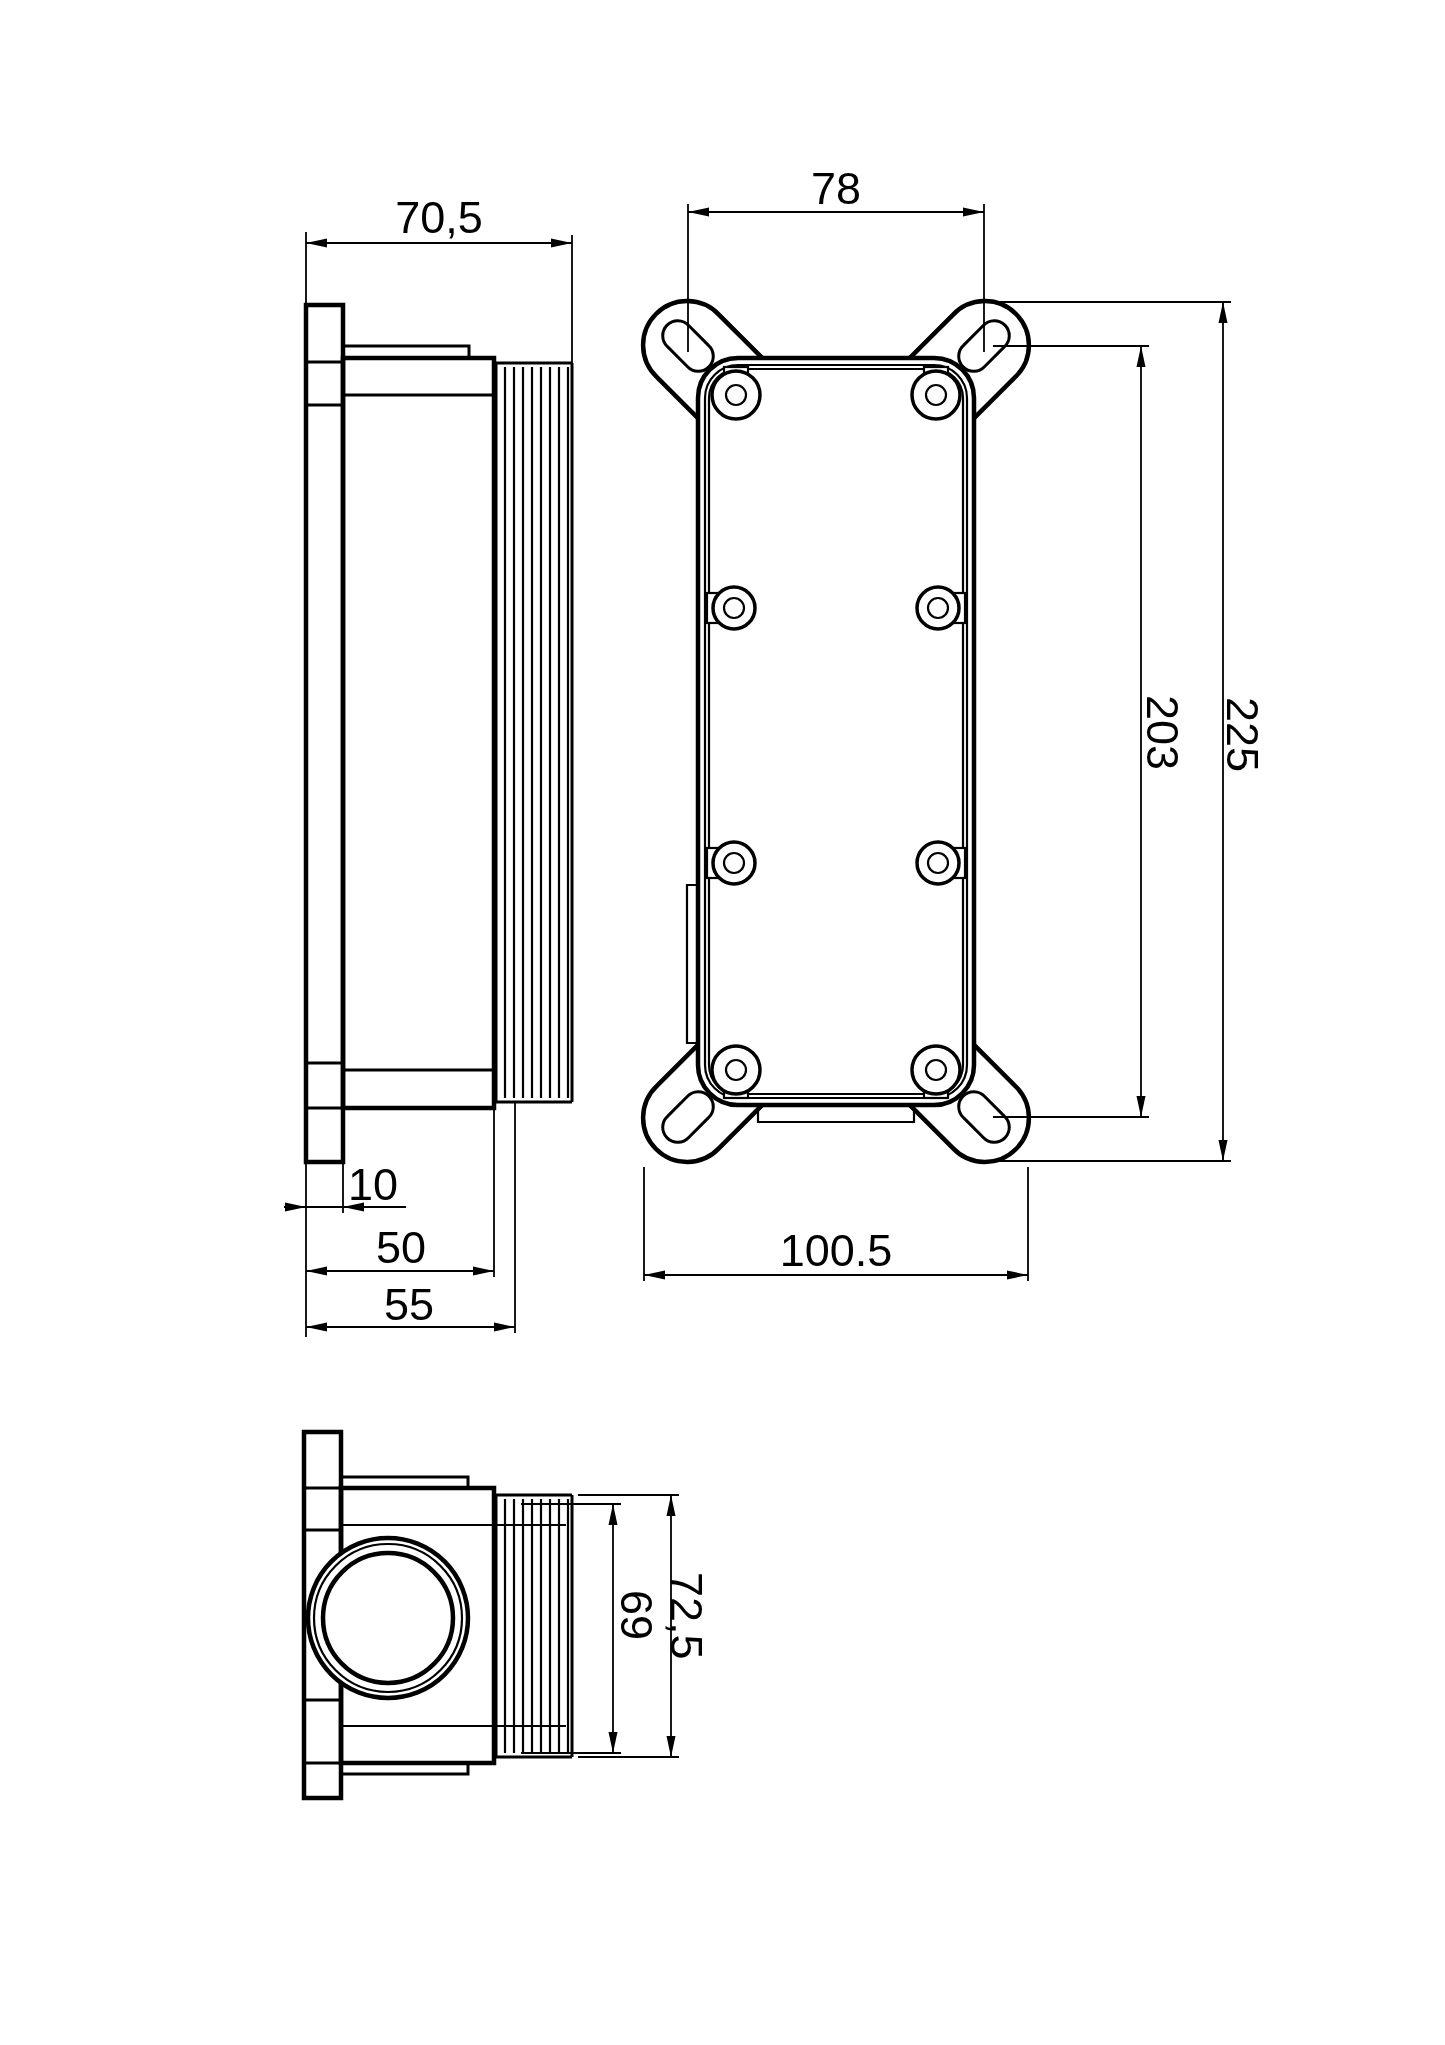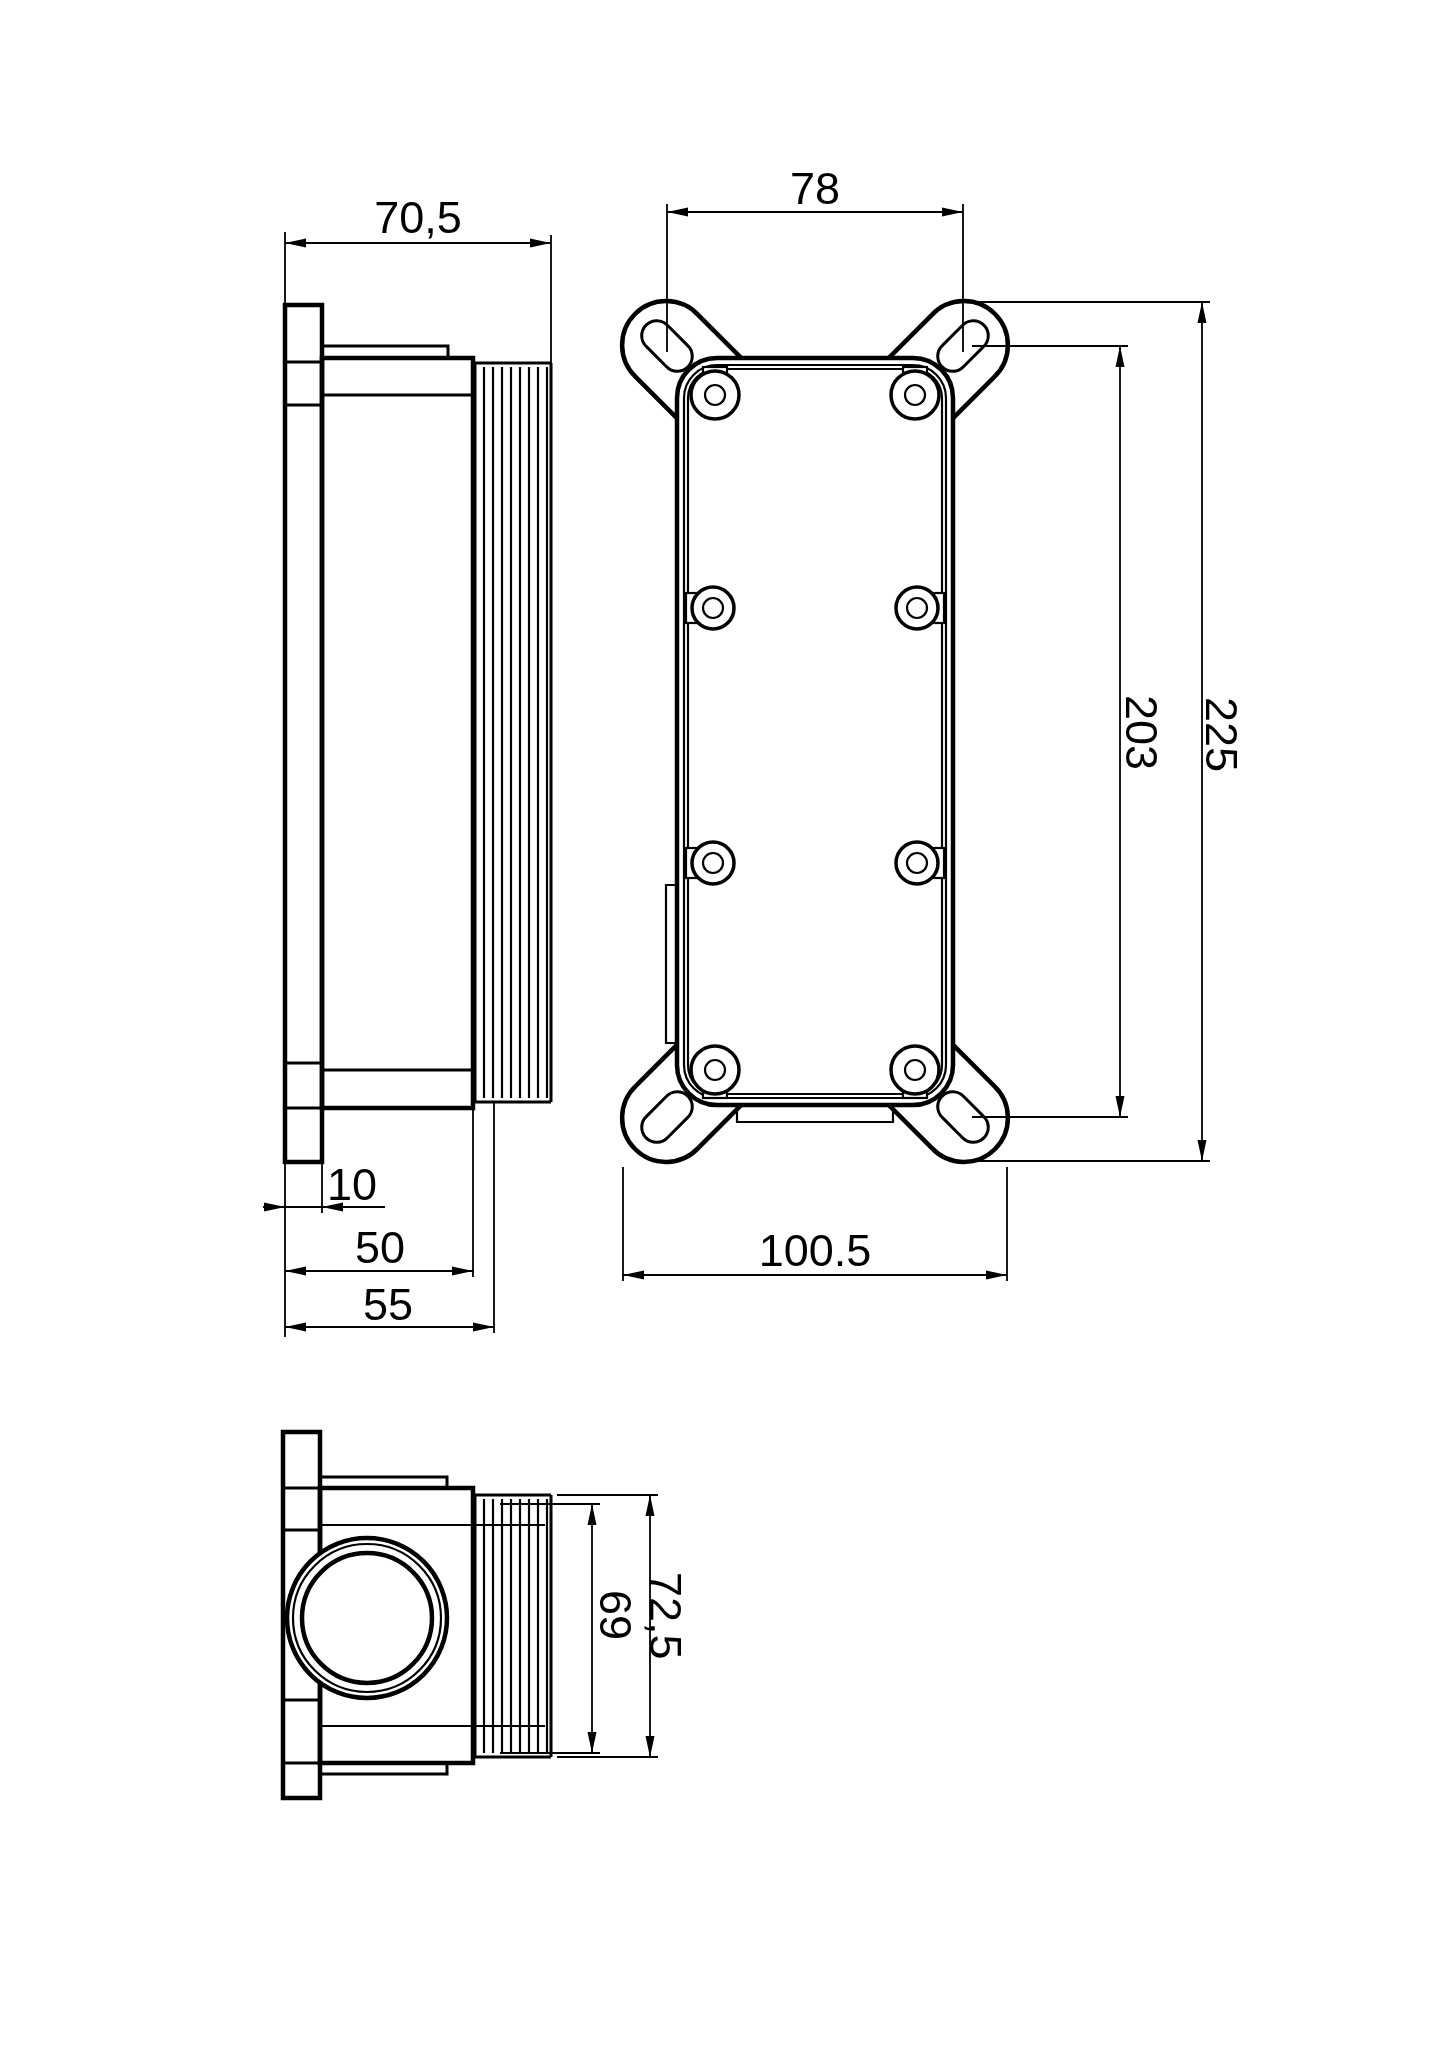--- a/index.html
+++ b/index.html
@@ -1,17 +1,17 @@
 <!DOCTYPE html>
 <html style="--line: #000000; --bg: #ffffff;"><head>
 <meta charset="utf-8">
 <style>
   :root { --line:#000000; --bg:#ffffff; }
   html,body { margin:0; padding:0; background:var(--bg); }
-  .page { width:1179px; height:2045px; background:var(--bg); position:relative; }
+  .page { width:1179px; height:2045px; background:var(--bg); position:relative;margin-left:21px; }
   svg { display:block; }
   .ln  { stroke:var(--line); fill:none; stroke-linecap:butt; }
   .wf  { stroke:var(--line); fill:#ffffff; }
   .w4  { stroke-width:4.5; }
   .w35 { stroke-width:3.5; }
   .w3  { stroke-width:3; }
   .w25 { stroke-width:2.2; }
   .dim { stroke:var(--line); fill:none; stroke-width:1.8; }
   .ar  { fill:var(--line); stroke:none; }
   text.dimtxt {

